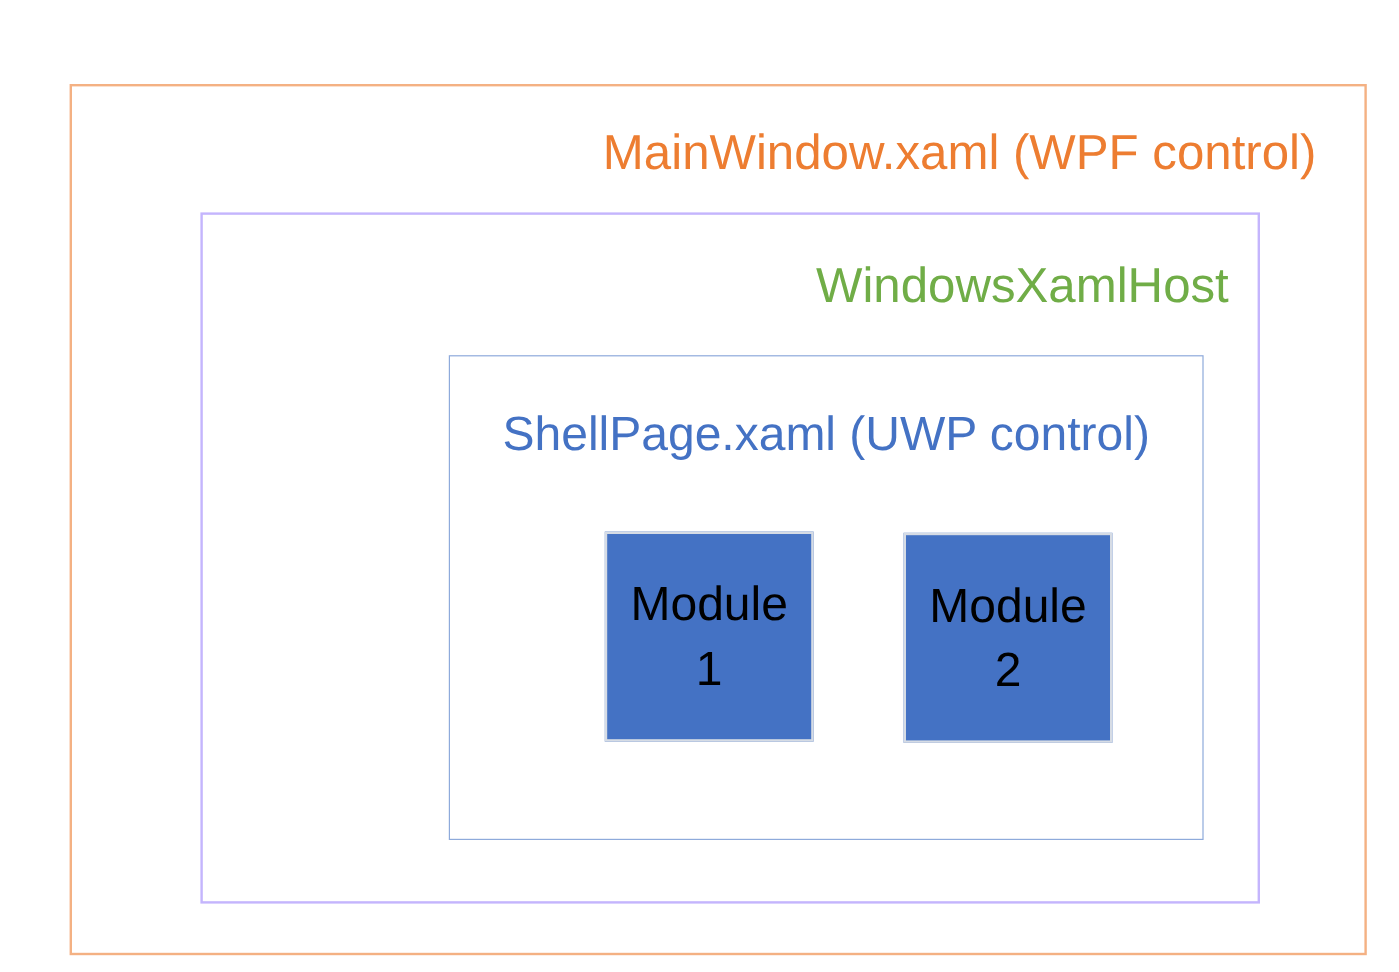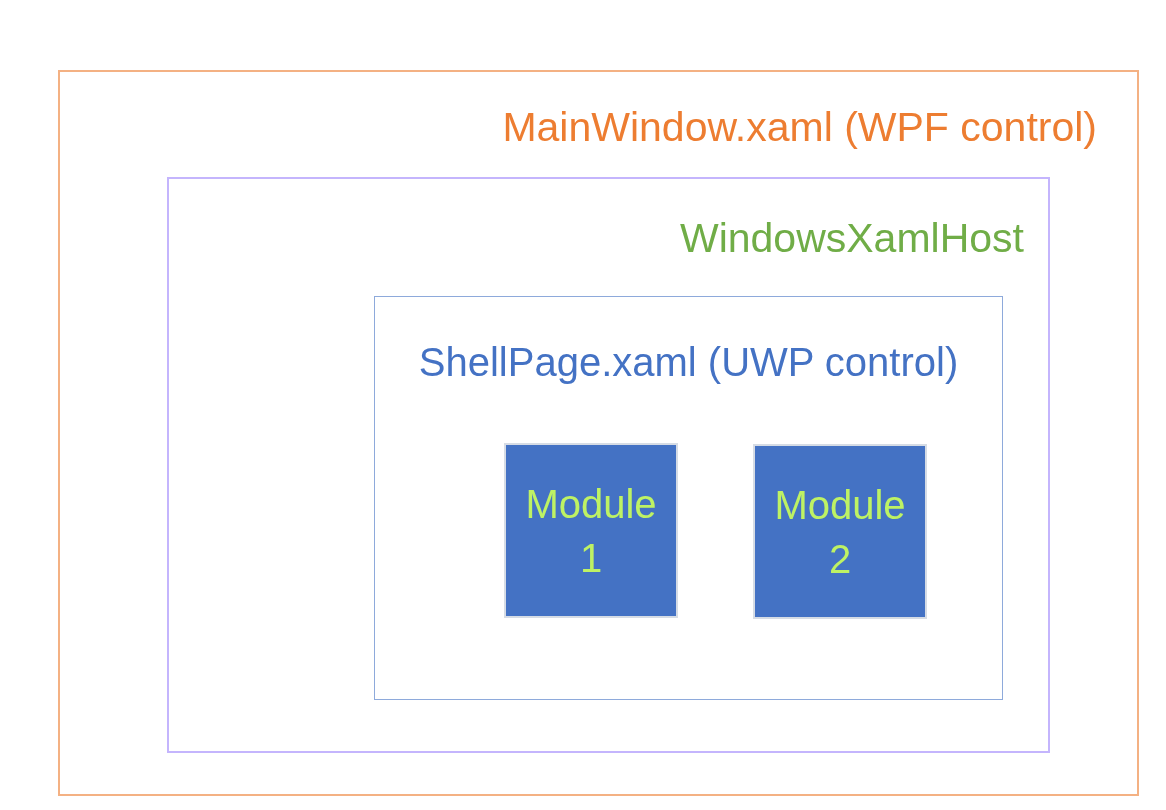--- a/index.html
+++ b/index.html
@@ -75,21 +75,21 @@
     position: absolute;
     width: 174px;
     height: 175px;
     background: #4472C4;
     border: 2px solid #D6DCE5;
     box-sizing: border-box;
     display: flex;
     flex-direction: column;
     align-items: center;
     justify-content: center;
-    color: #bef264;
+    color: #000000;
     font-size: 40px;
     line-height: 1.35;
     text-align: center;
   }
   .module-1 { left: 129px; top: 146px; }  
   .module-2 { left: 378px; top: 147px; }  
 </style>
 </head>
 <body>
 

